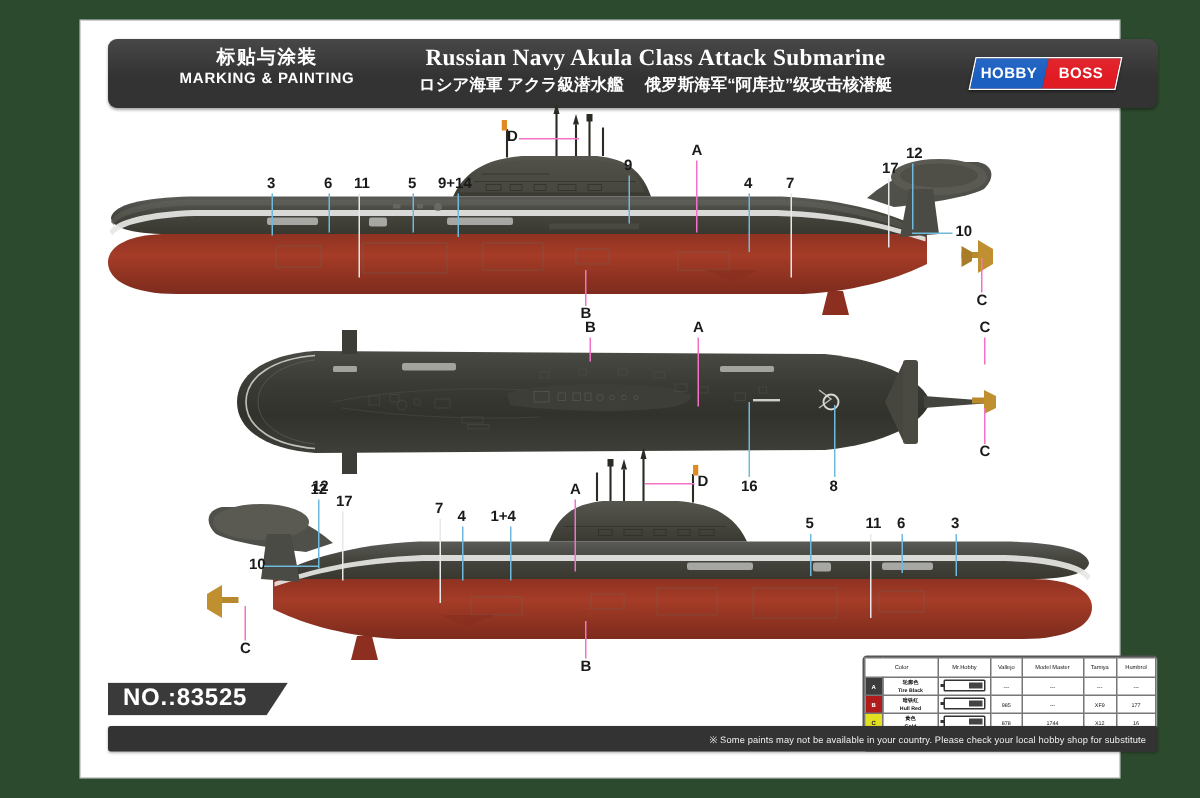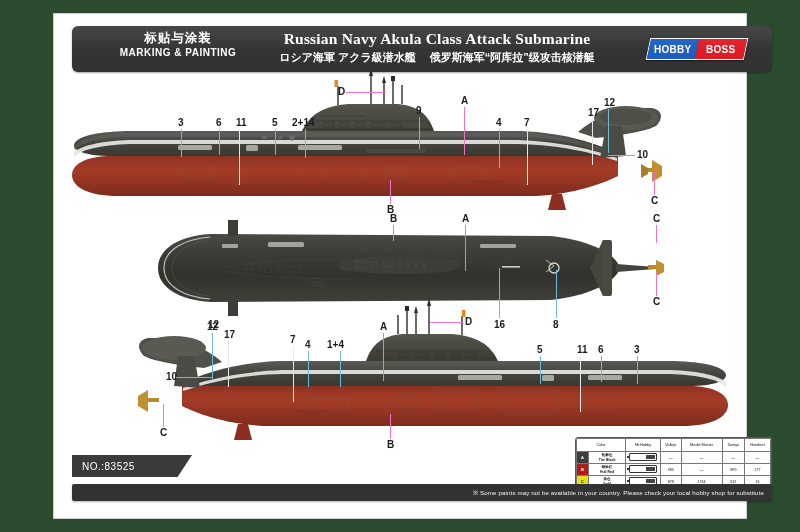--- a/index.html
+++ b/index.html
@@ -34,21 +34,21 @@
   .ld.pink{background:#f272c8;}
   .ld.wht{background:#e8e8e8;}
 
   
   .sub{position:absolute;}
   svg{display:block;overflow:visible;}
 
   
   .kitno{position:absolute;left:72px;top:455px;width:120px;height:22px;background:#3a3a3a;
      clip-path:polygon(0 0,100% 0,88% 100%,0 100%);display:flex;align-items:center;}
-  .kitno span{color:#fff;font-size:10px;font-weight:normal;margin-left:10px;letter-spacing:.5px;}
+  .kitno span{color:#fff;font-size:16px;font-weight:bold;margin-left:10px;letter-spacing:.5px;}
 
   
   .ptbl{position:absolute;left:575px;top:437px;width:195px;background:#fff;border:1px solid #555;
         border-radius:3px;overflow:hidden;}
   .ptbl table{border-collapse:collapse;width:100%;font-size:3.6px;}
   .ptbl td,.ptbl th{border:.5px solid #777;text-align:center;vertical-align:middle;padding:0;height:11px;color:#111;}
   .ptbl th{font-weight:normal;font-size:3.8px;height:12px;}
   .swc{width:11px;color:#fff;font-weight:bold;font-size:4px;}
   .cname{width:36px;line-height:4.4px;font-size:3.5px;font-weight:bold;}
   .mrh{width:34px;}
@@ -173,21 +173,21 @@
   </svg>
 
   <div class="cal" style="left:178px;top:118px;">3</div>
   <div class="ld v" style="left:181px;top:129px;height:28px;"></div>
   <div class="cal" style="left:216px;top:118px;">6</div>
   <div class="ld v" style="left:219px;top:129px;height:26px;"></div>
   <div class="cal" style="left:236px;top:118px;">11</div>
   <div class="ld v wht" style="left:239px;top:129px;height:56px;"></div>
   <div class="cal" style="left:272px;top:118px;">5</div>
   <div class="ld v" style="left:275px;top:129px;height:26px;"></div>
-  <div class="cal" style="left:292px;top:118px;">2+14</div>
+  <div class="cal" style="left:292px;top:118px;">9+14</div>
   <div class="ld v" style="left:305px;top:129px;height:29px;"></div>
   <div class="cal" style="left:338px;top:87px;">D</div>
   <div class="ld h pink" style="left:346px;top:92px;width:40px;"></div>
   <div class="cal" style="left:416px;top:106px;">9</div>
   <div class="ld v" style="left:419px;top:117px;height:32px;"></div>
   <div class="cal" style="left:461px;top:96px;">A</div>
   <div class="ld v pink" style="left:464px;top:107px;height:48px;"></div>
   <div class="cal" style="left:496px;top:118px;">4</div>
   <div class="ld v" style="left:499px;top:129px;height:39px;"></div>
   <div class="cal" style="left:524px;top:118px;">7</div>

